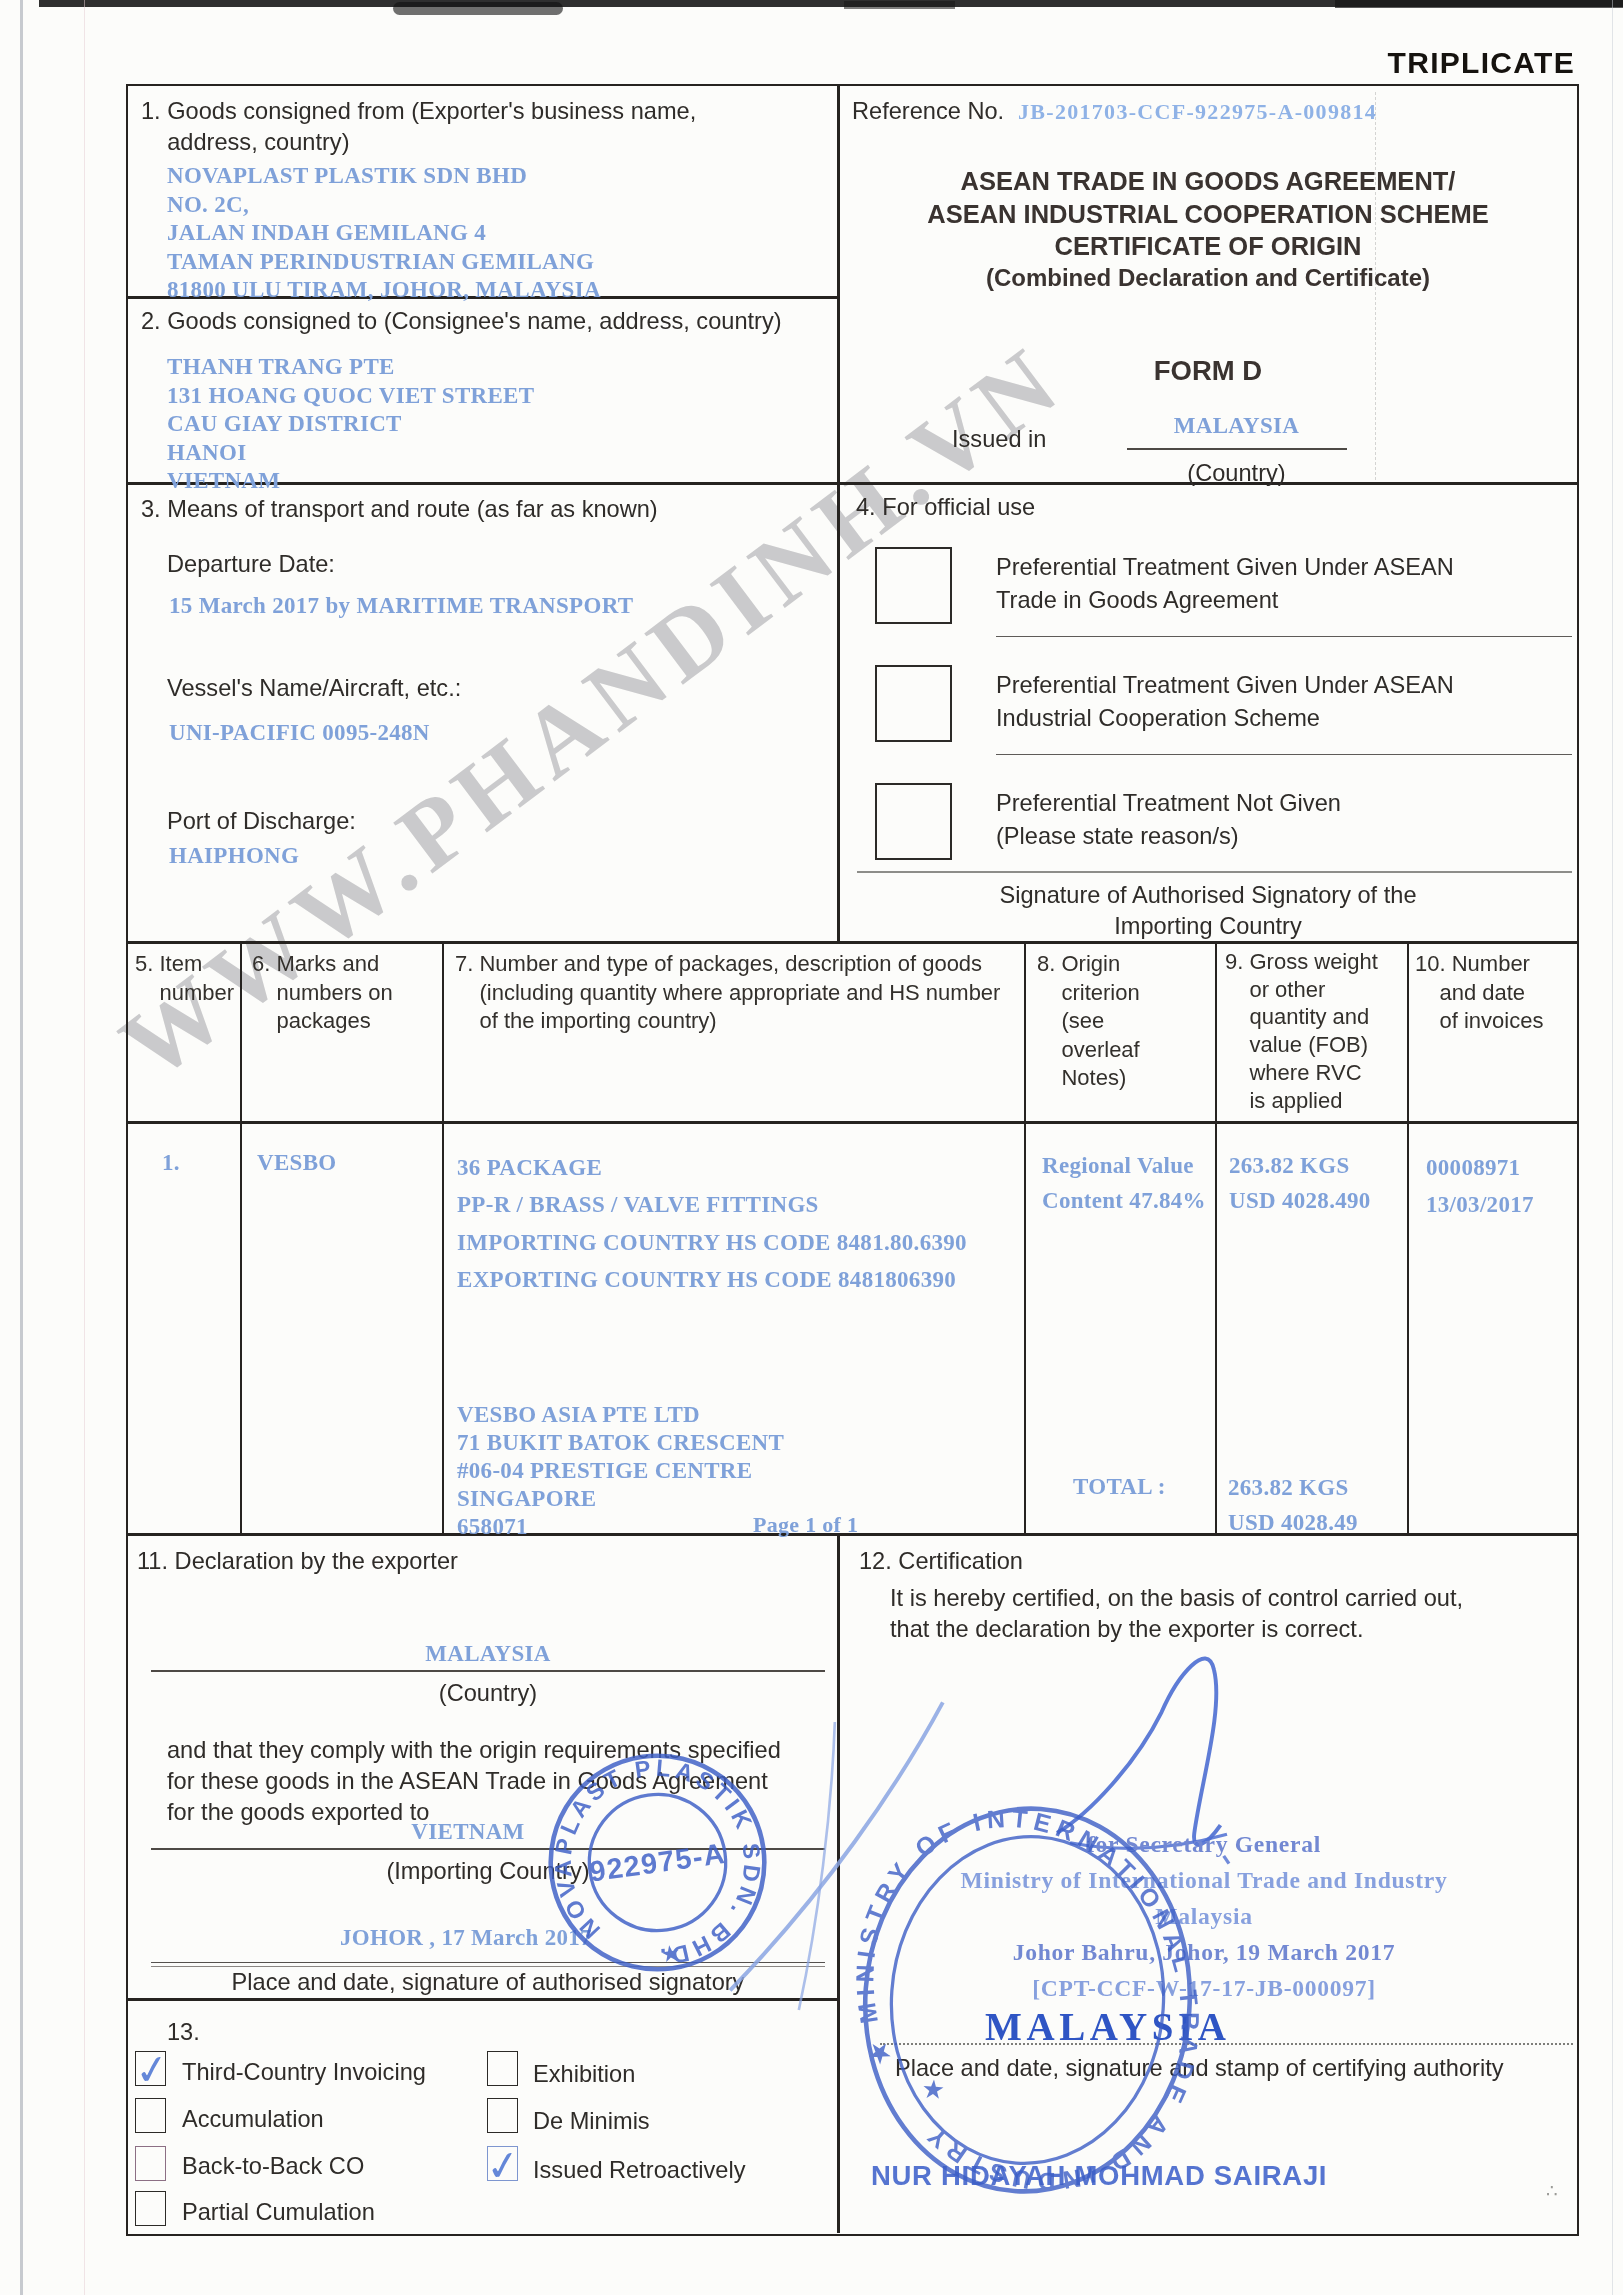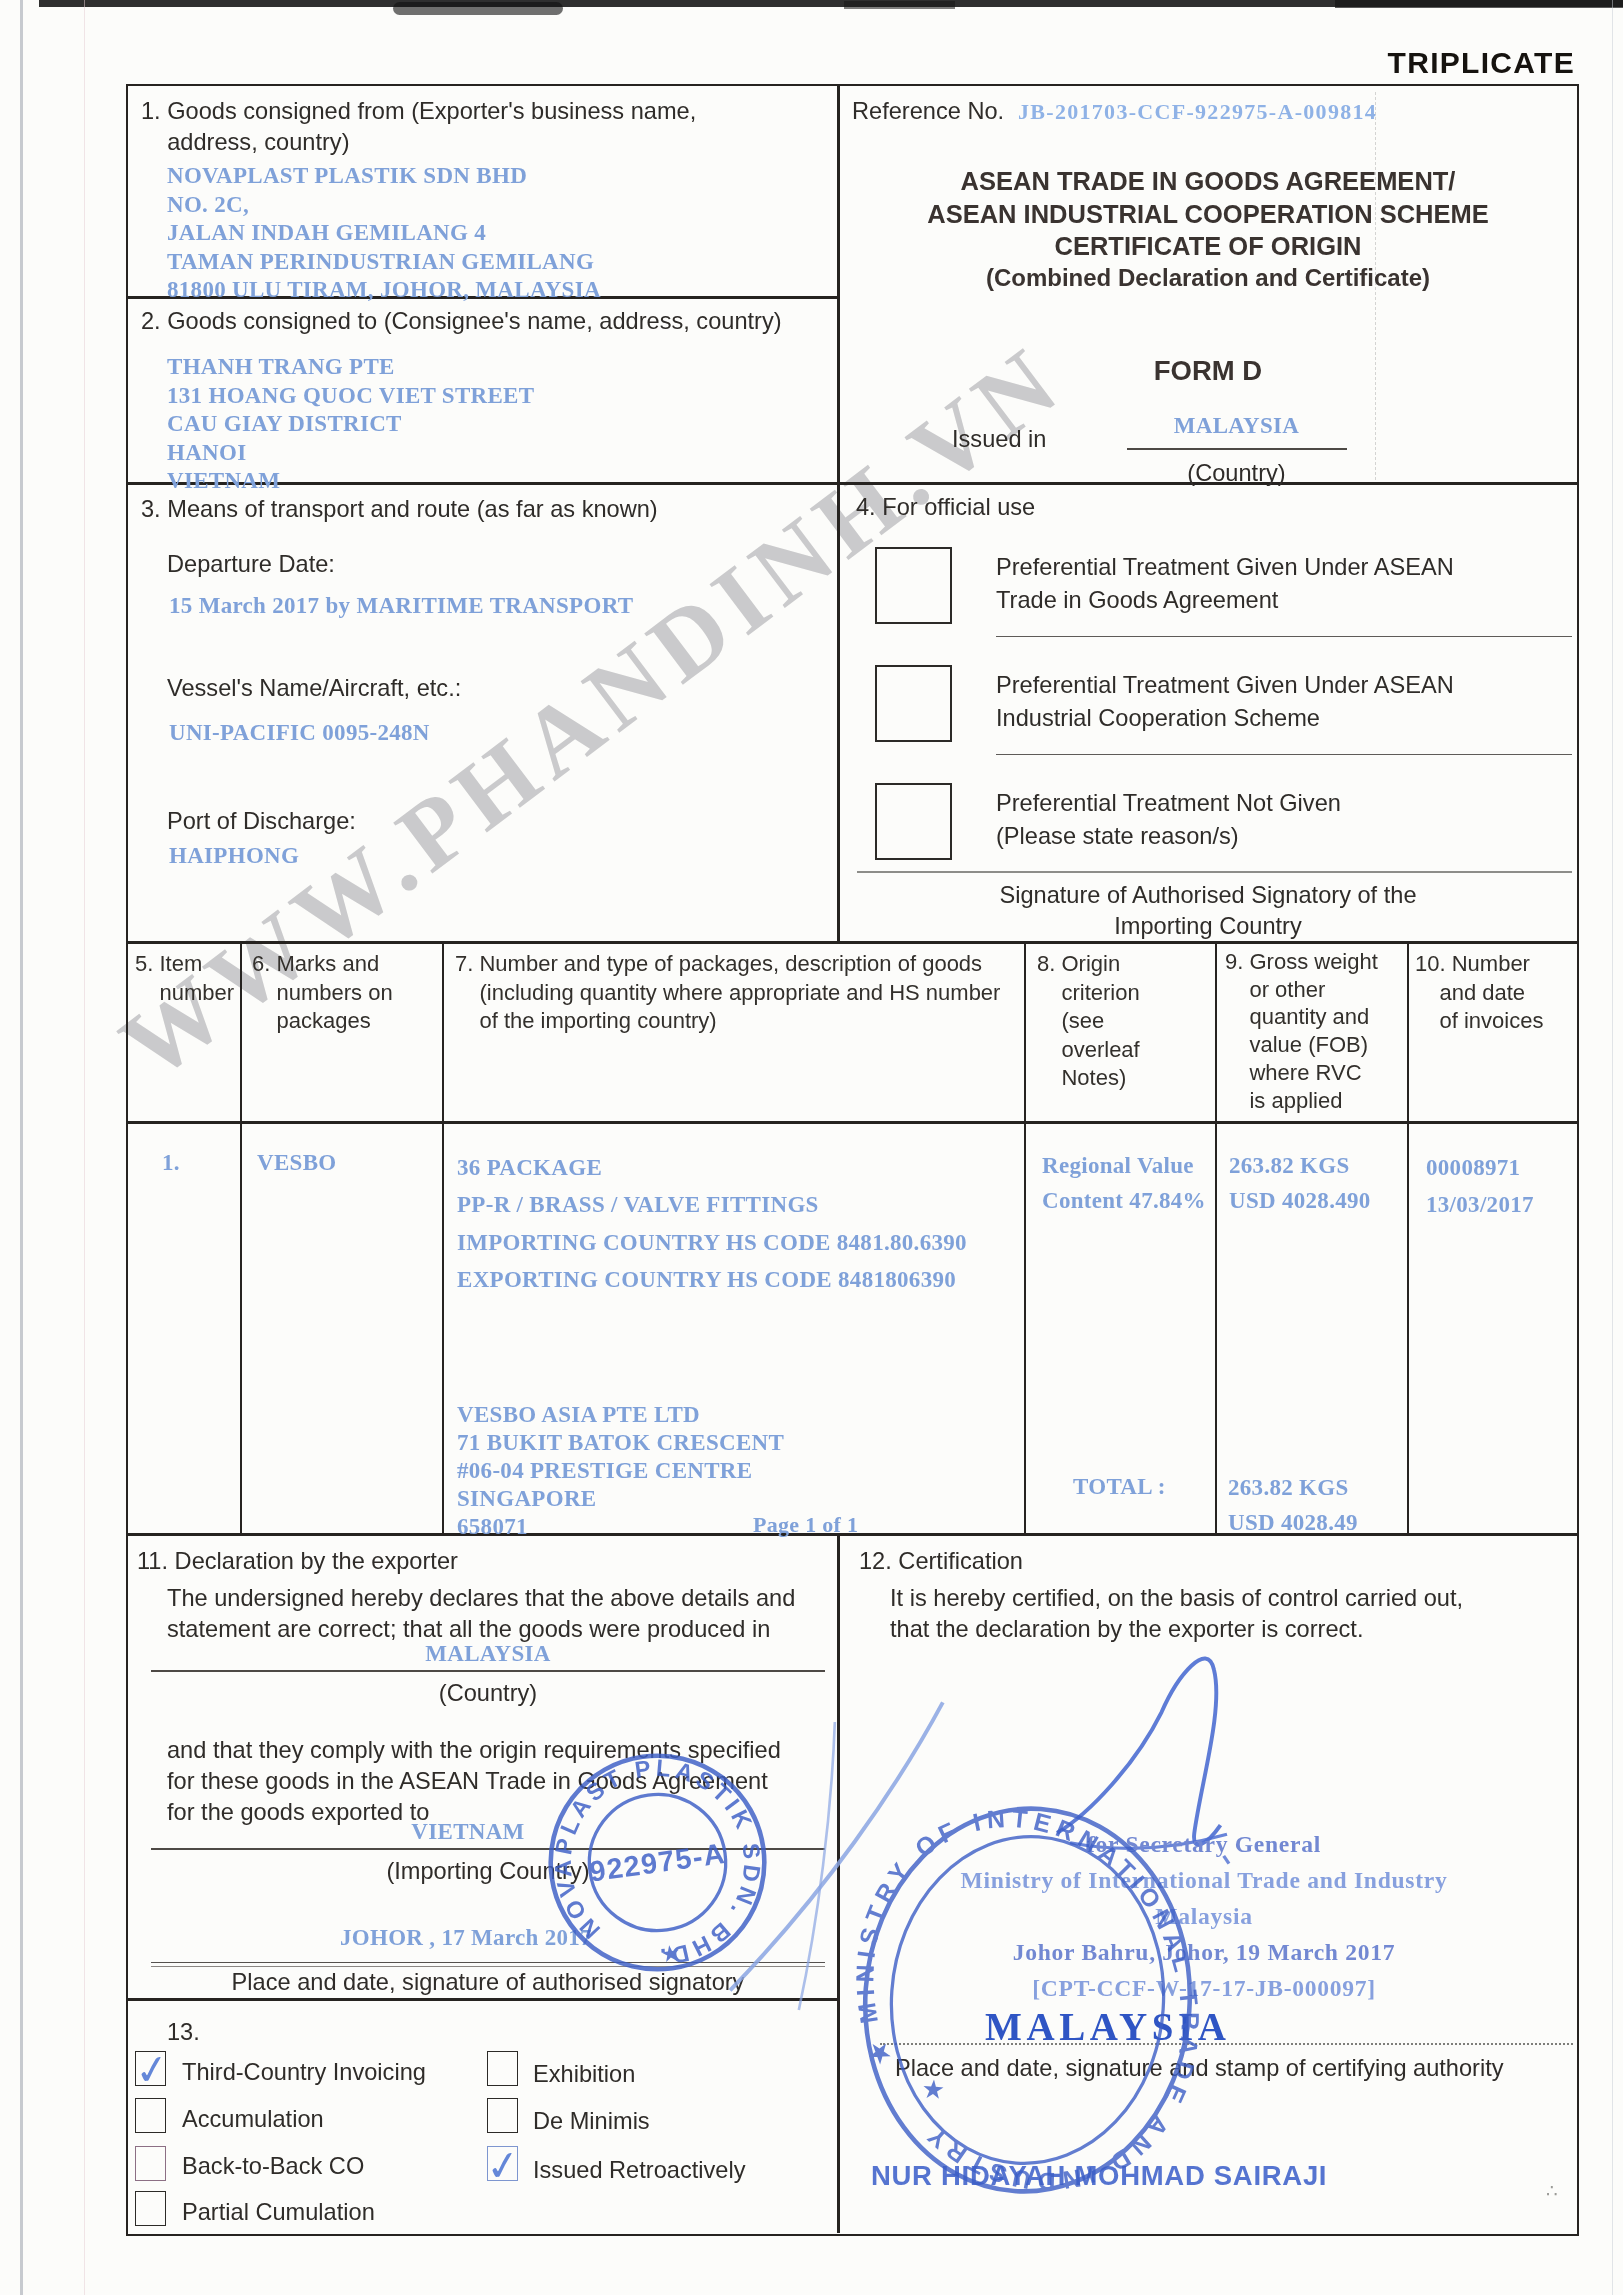--- a/index.html
+++ b/index.html
@@ -147,22 +147,20 @@
 71 BUKIT BATOK CRESCENT
 #06-04 PRESTIGE CENTRE
 SINGAPORE
 658071</div>
   <div class="abs blue" style="left:753px;top:1511px;font-size:22px;">Page 1 of 1</div>
   <div class="abs blue" style="left:1073px;top:1473px;">TOTAL :</div>
   <div class="abs blue pre" style="left:1228px;top:1471px;line-height:1.5;">263.82 KGS
 USD 4028.49</div>
 
   <div class="abs lbl" style="left:137px;top:1546px;">11.  Declaration by the exporter</div>
-  <div class="abs lbl pre" style="left:167px;top:1583px;line-height:1.32;">The undersigned hereby declares that the above details and
-statement are correct; that all the goods were produced in</div>
   <div class="abs blue center" style="left:151px;top:1640px;width:674px;">MALAYSIA</div>
   <div class="abs underl" style="left:151px;top:1670px;width:674px;"></div>
   <div class="abs lbl center" style="left:151px;top:1678px;width:674px;">(Country)</div>
   <div class="abs lbl pre" style="left:167px;top:1735px;line-height:1.32;">and that they comply with the origin requirements specified
 for these goods in the ASEAN Trade in Goods Agreement
 for the goods exported to</div>
   <div class="abs blue center" style="left:131px;top:1818px;width:674px;">VIETNAM</div>
   <div class="abs underl" style="left:151px;top:1848px;width:674px;"></div>
   <div class="abs lbl center" style="left:151px;top:1856px;width:674px;">(Importing Country)</div>
   <div class="abs blue" style="left:340px;top:1924px;">JOHOR , 17 March 2017</div>

